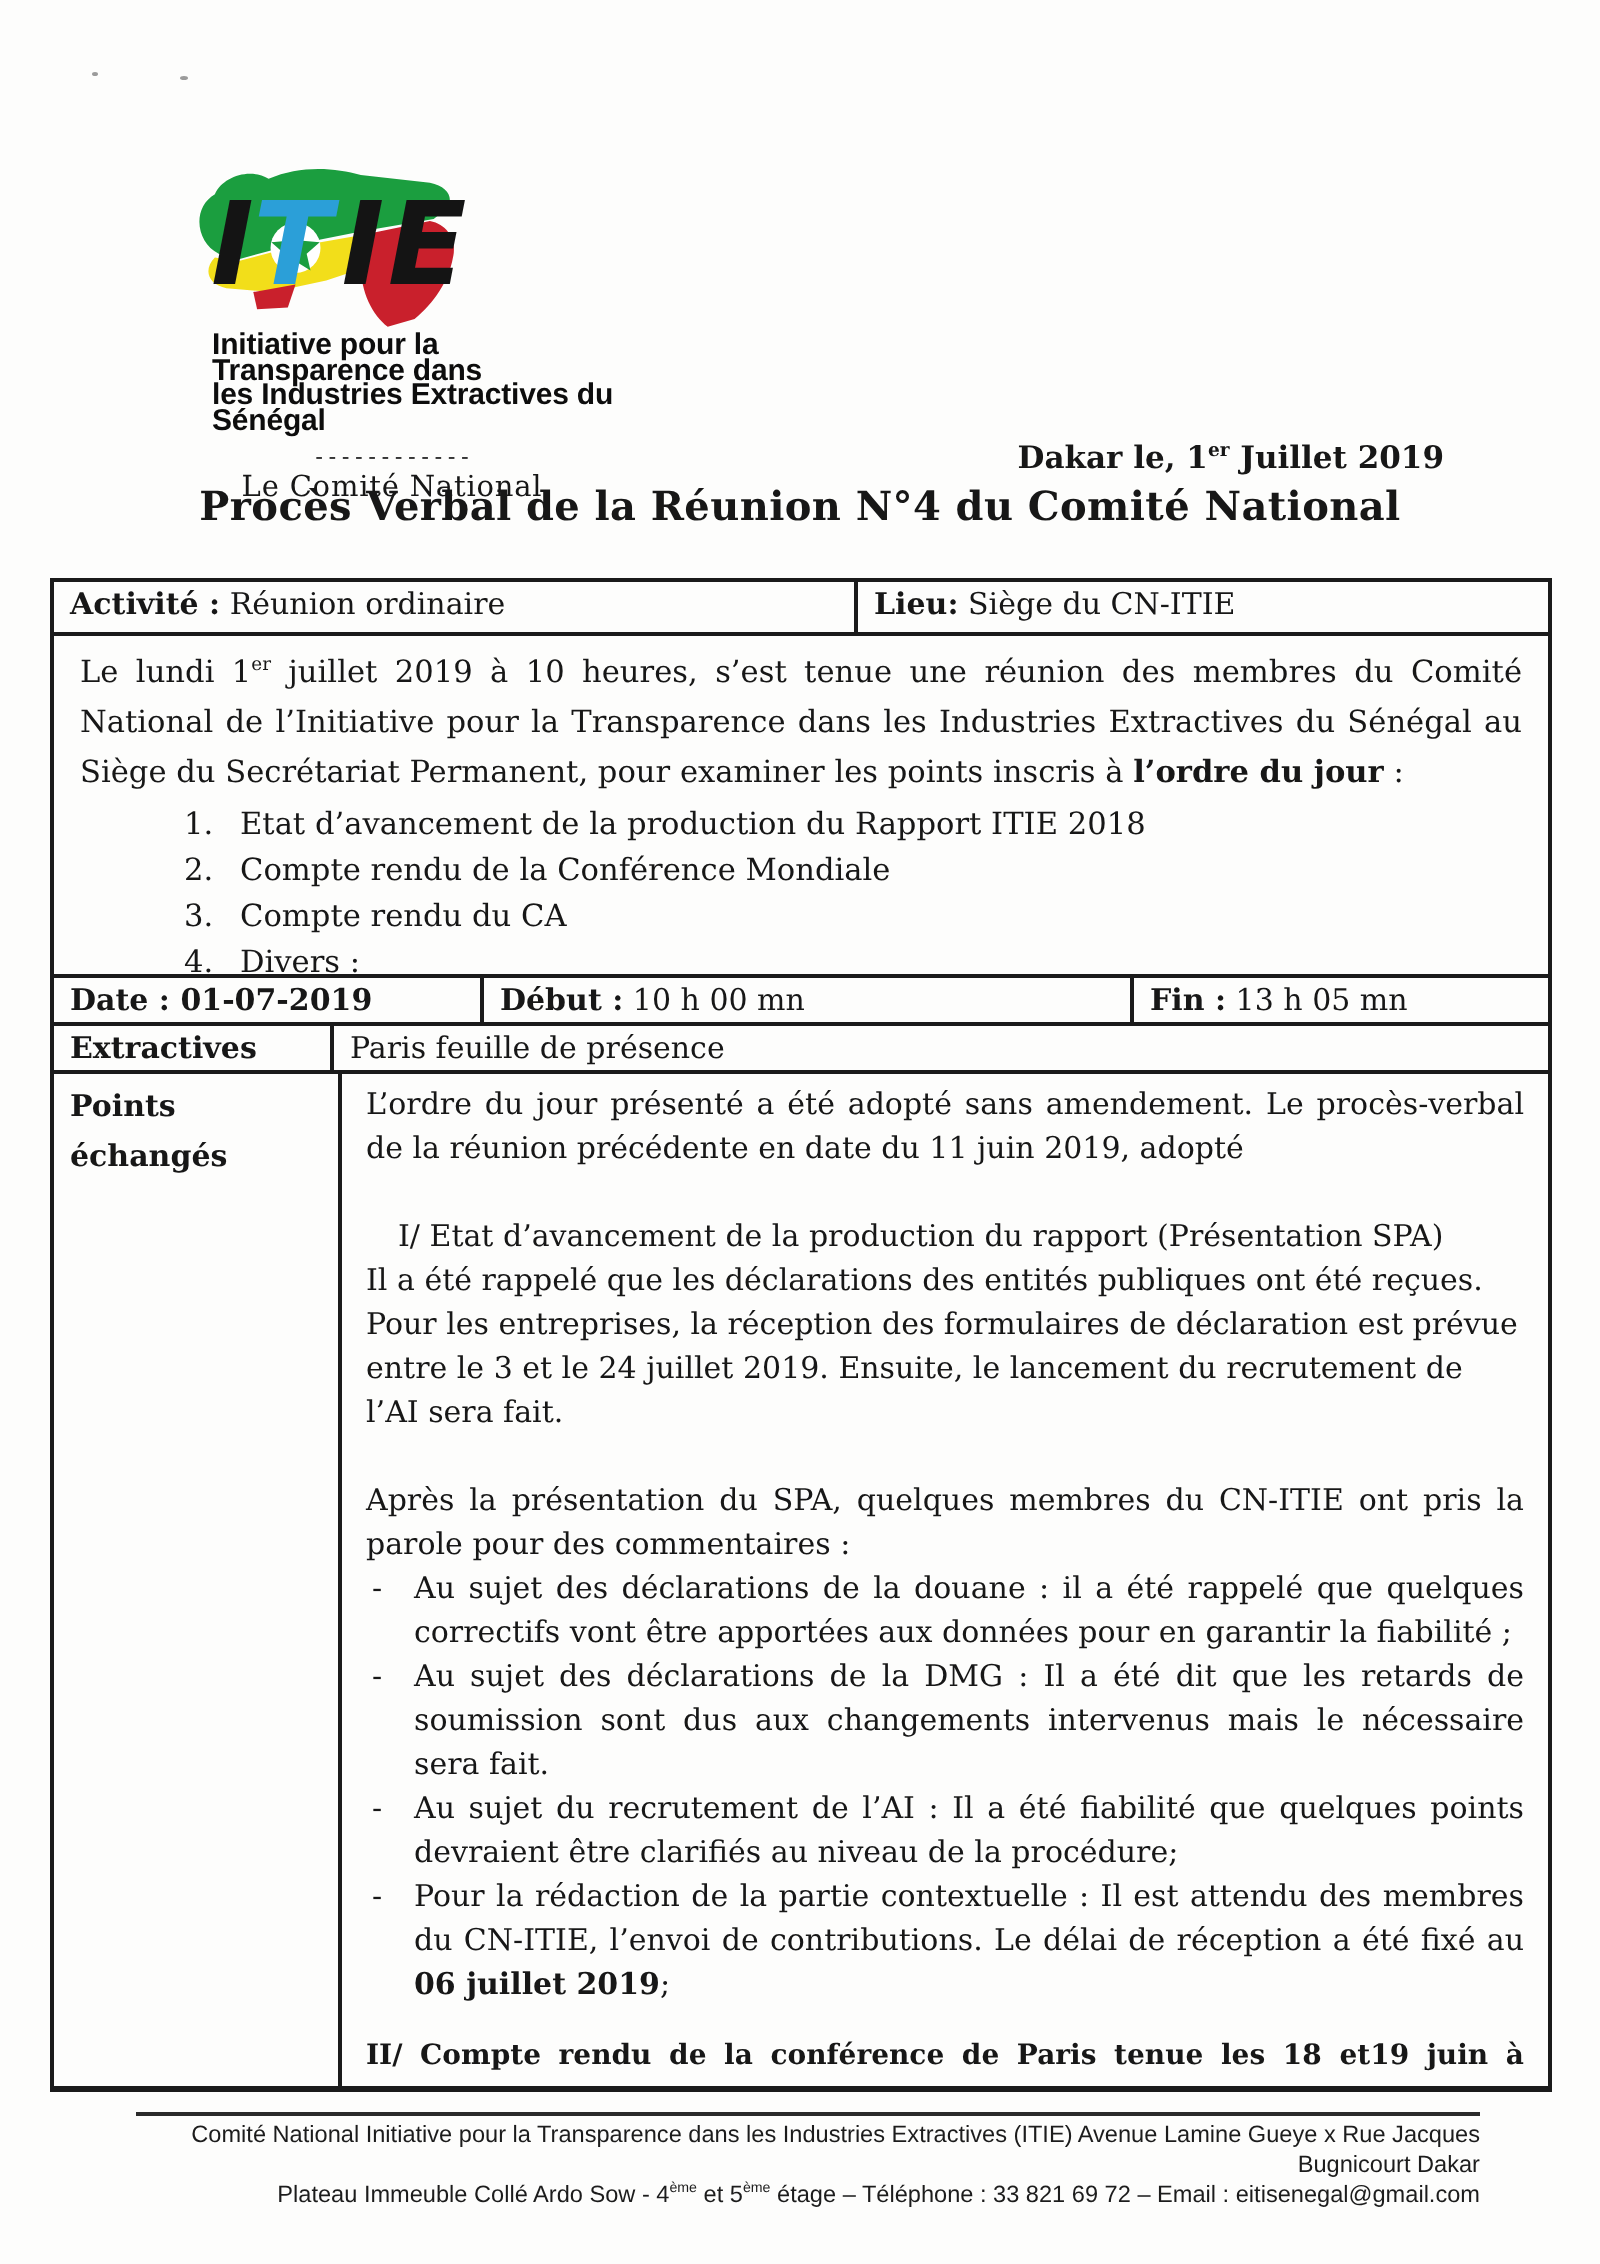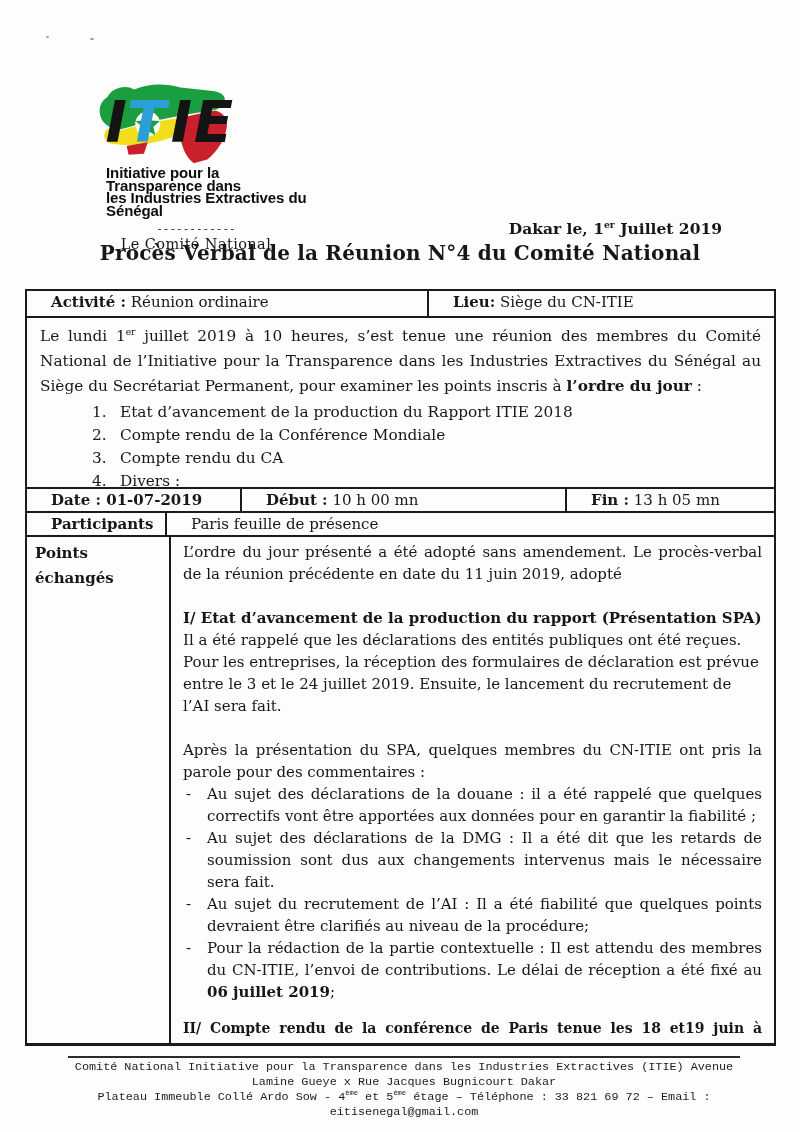--- a/index.html
+++ b/index.html
@@ -32,21 +32,21 @@
     font-weight:bold; font-size:20px; letter-spacing:0.2px; }
 
   
   .doc-table {
     position:absolute; left:25px; top:289px; width:751px; height:757px;
     border:2px solid #1b1b1b; border-bottom-width:3px;
     display:flex; flex-direction:column; font-size:15px; background:transparent;
   }
   .trow { display:flex; border-bottom:2px solid #1b1b1b; }
   .b { font-weight:bold; }
-  .cell { padding:2px 24px 0; white-space:nowrap; overflow:hidden; }
+  .cell { padding:2px 8px 0; white-space:nowrap; overflow:hidden; }
 
   .r-activity { height:27px; }
   .c-act { width:402px; border-right:2px solid #1b1b1b; }
   .c-lieu { flex:1; }
 
   .r-intro { height:171px; display:block; padding:6px 13px 0; }
   .intro-p { text-align:justify; line-height:25px; font-size:15.3px; }
   .nlist { margin:2px 0 0 52px; line-height:23px; font-size:15.3px; }
   .nrow { display:flex; }
   .num { width:28px; flex:none; }
@@ -61,32 +61,32 @@
   .cp1 { width:140px; border-right:2px solid #1b1b1b; font-weight:bold; }
   .cp2 { flex:1; }
 
   .r-points { flex:1; border-bottom:none; }
   .cpt1 { width:144px; border-right:2px solid #1b1b1b; font-weight:bold;
     line-height:25px; padding:4px 8px; }
   .cpt2 { flex:1; padding:4px 12px 4px; display:flex; flex-direction:column;
     line-height:22px; font-size:15px; }
   .jp { text-align:justify; }
   .gap { height:22px; flex:none; }
-  .h1 { font-weight:bold; }
+  .h1 { font-weight:normal;margin-left:16px; }
   .bullet { display:flex; }
   .dash { width:24px; flex:none; padding-left:3px; }
   .btxt { flex:1; text-align:justify; }
   .h2 { font-weight:bold; margin-top:auto; text-align:justify; text-align-last:justify;
     font-size:14px; }
 
   
   .footer {
     position:absolute; top:1056px; left:68px; width:672px;
-    border-top:2px solid #2b2b2b; padding-top:2px; text-align:center;
-    font-family:Liberation Mono, monospace; font-size:11.8px; line-height:15px; color:#1c1c1c;
+    border-top:2px solid #2b2b2b; padding-top:2px; text-align:right;
+    font-family:Liberation Sans, sans-serif; font-size:11.8px; line-height:15px; color:#1c1c1c;
   }
 </style>
 </head>
 <body>
 
 <span class="speck" style="left:46px;top:36px;width:3px;height:2px;"></span>
 <span class="speck" style="left:90px;top:38px;width:4px;height:2px;"></span>
 
 <div class="logo-block">
   <svg class="logo-svg" viewBox="0 0 175 88">
@@ -142,21 +142,21 @@
     </div>
   </div>
 
   <div class="trow r-date">
     <div class="cell cd1 b"><span>Date :</span> <span>01-07-2019</span></div>
     <div class="cell cd2"><span class="b">Début :</span> <span>10 h 00 mn</span></div>
     <div class="cell cd3"><span class="b">Fin :</span> <span>13 h 05 mn</span></div>
   </div>
 
   <div class="trow r-part">
-    <div class="cell cp1">Participants</div>
+    <div class="cell cp1">Extractives</div>
     <div class="cell cp2">Paris feuille de présence</div>
   </div>
 
   <div class="trow r-points">
     <div class="cpt1">
       <div>Points</div>
       <div>échangés</div>
     </div>
     <div class="cpt2">
       <div class="jp">L’ordre du jour présenté a été adopté sans amendement. Le procès-verbal de la réunion précédente en date du 11 juin 2019, adopté</div>

